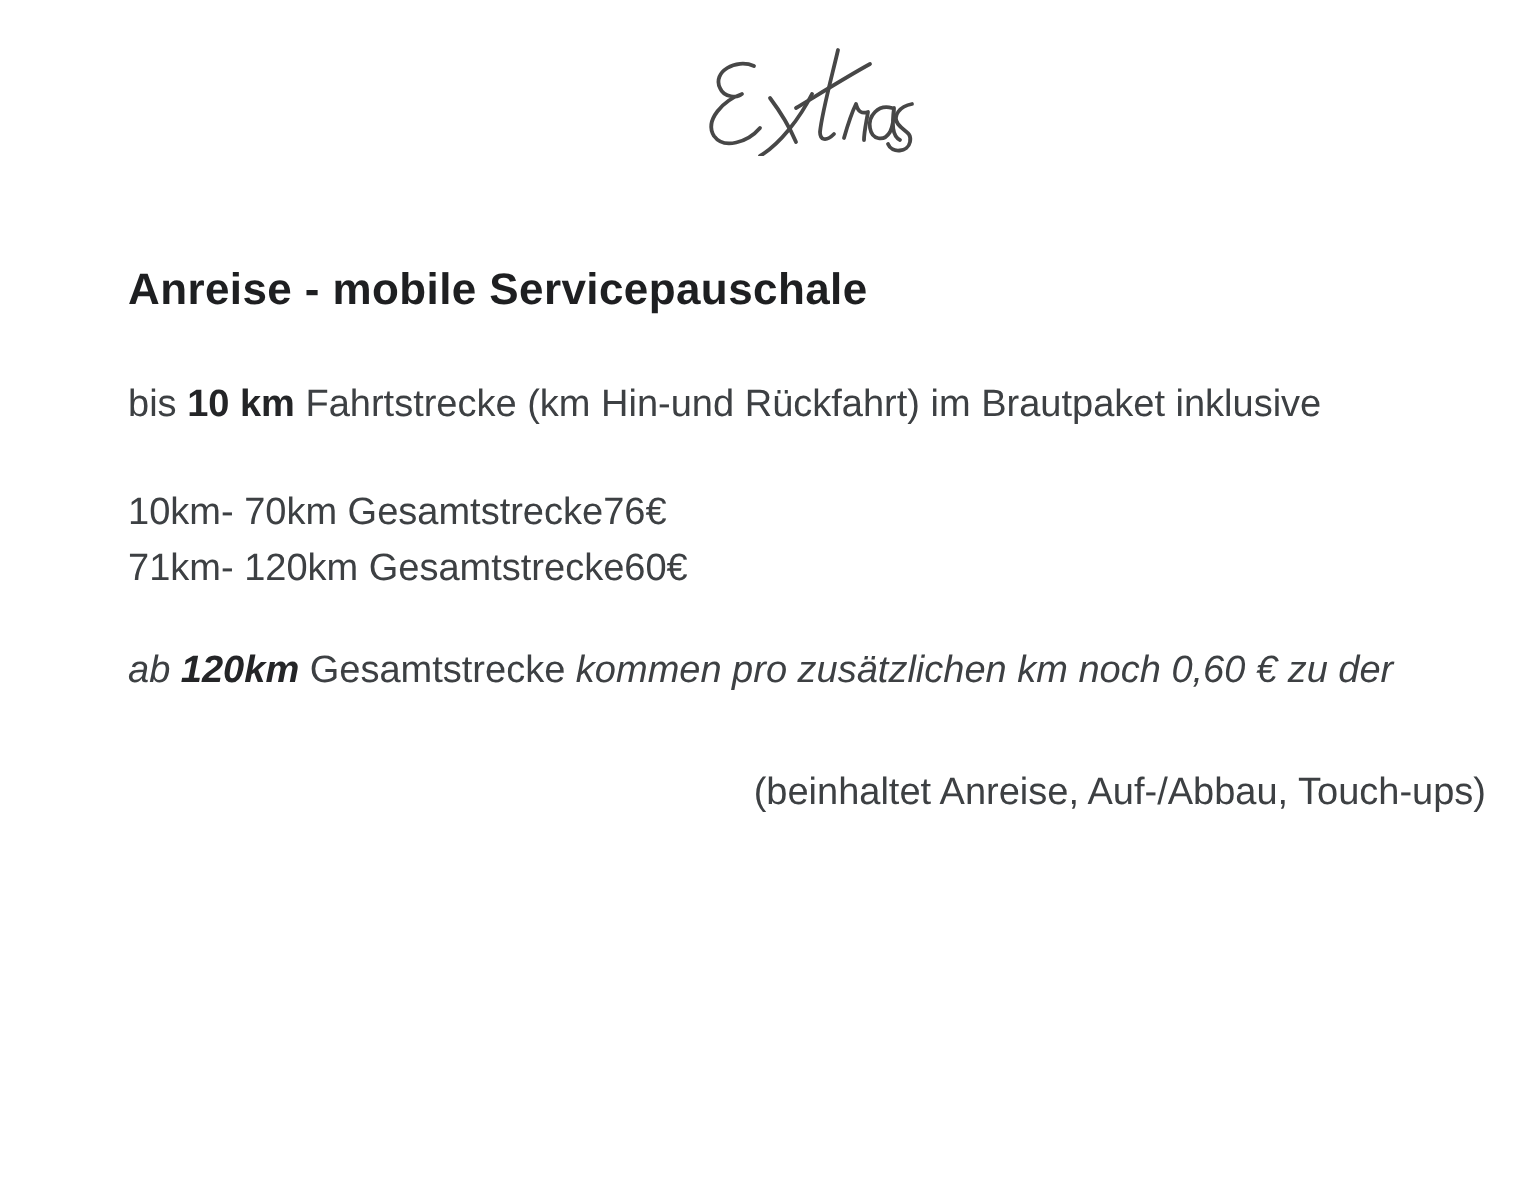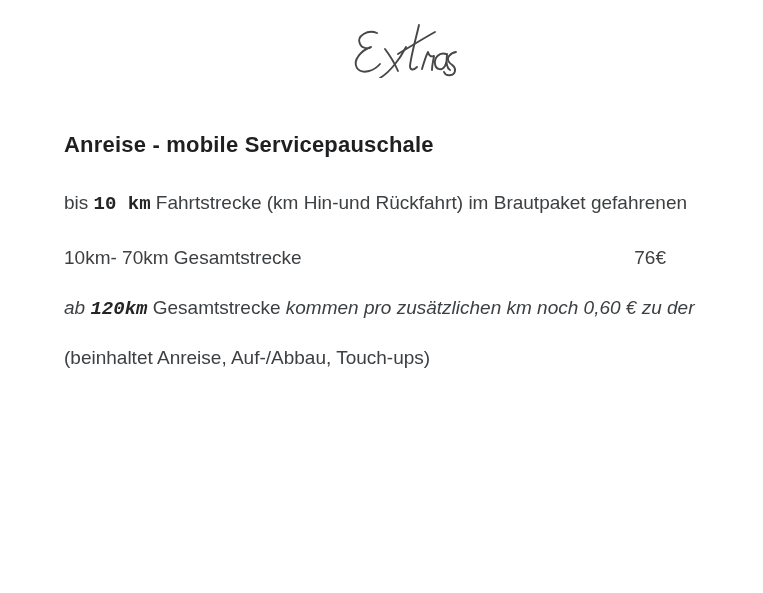--- a/index.html
+++ b/index.html
@@ -54,42 +54,42 @@
     font-size: 19px;
     line-height: 28.5px;
     color: #3d4043;
   }
   .intro {
     margin-top: 30px;
   }
   .intro b, .price-block b, .surcharge b {
     color: #242527;
     font-weight: 700;
-    font-family: Liberation Mono, monospace;
   }
   .price-block {
     margin-top: 25px;
   }
   .price-row {
     display: flex;
-    justify-content: space-between;
+    justify-content: flex-start;
     width: 602px;
   }
   .surcharge {
     margin-top: 22px;
     max-width: 680px;
   }
   .surcharge .it {
     font-style: italic;
   }
   .surcharge .upright {
     font-style: normal;
   }
   .includes {
-    margin-top: 20px;
+    margin-top: 33px;
+    text-align: right;
   }
 </style>
 </head>
 <body>
 
 <div class="page">
 
   <div class="script-title-wrap">
     <svg width="118" height="58" viewBox="0 0 118 58" role="img" aria-label="Extras">
 
@@ -106,26 +106,30 @@
 
       <path class="script-stroke" d="M 106 34 C 99 32, 94 38, 95 44 C 96 50, 102 51, 105 46 C 107 42, 107 36, 107 34 C 106 42, 106 48, 110 50"></path>
 
       <path class="script-stroke" d="M 116 32 C 110 33, 106 38, 109 42 C 112 46, 116 46, 115 51 C 114 56, 106 57, 104 52"></path>
     </svg>
     <span class="sr-only">Extras</span>
   </div>
 
   <h1 class="heading">Anreise - mobile Servicepauschale</h1>
 
-  <p class="body-text intro"><span>bis </span><b>10 km</b><span> Fahrtstrecke (km Hin-und Rückfahrt) im Brautpaket gefahrenen</span></p>
+  <p class="body-text intro"><span>bis </span><b>10 km</b><span> Fahrtstrecke (km Hin-und Rückfahrt) im Brautpaket inklusive</span></p>
 
   <div class="body-text price-block">
     <div class="price-row">
       <span>10km- 70km Gesamtstrecke</span>
       <span>76€</span>
+    </div>
+    <div class="price-row">
+      <span>71km- 120km Gesamtstrecke</span>
+      <span>60€</span>
     </div>
   </div>
 
   <p class="body-text surcharge"><span class="it">ab </span><b class="it">120km</b><span class="upright"> Gesamtstrecke </span><span class="it">kommen pro zusätzlichen km noch 0,60 € zu der</span><br></p>
 
   <p class="body-text includes">(beinhaltet Anreise, Auf-/Abbau, Touch-ups)</p>
 
 </div>
 
 </body></html>

